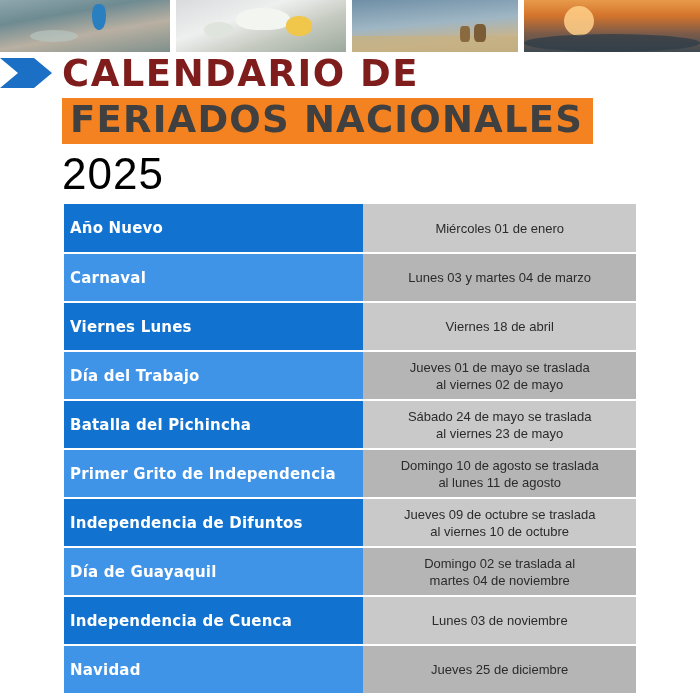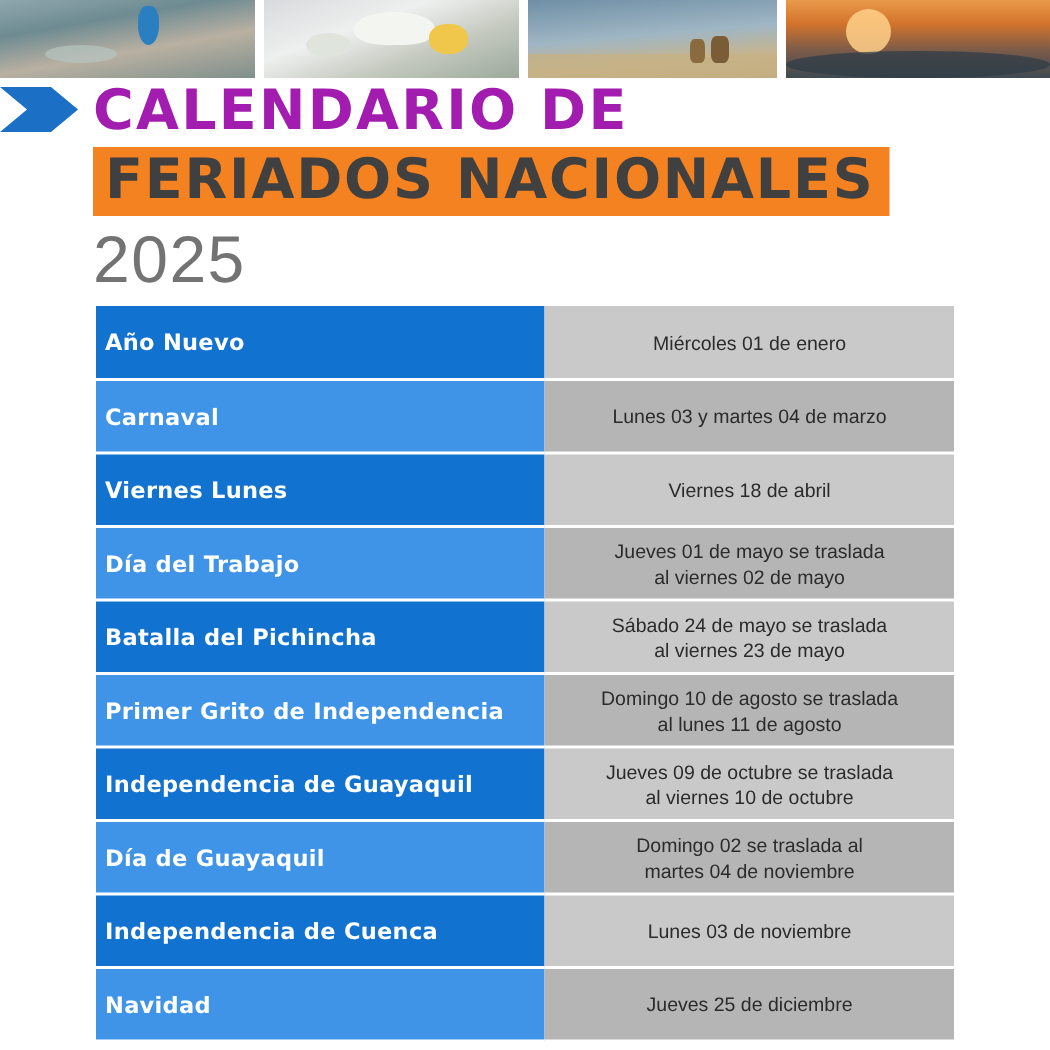--- a/index.html
+++ b/index.html
@@ -66,21 +66,21 @@
   .title-wrap {
     position: absolute;
     left: 62px;
     top: 54px;
     width: 620px;
   }
   .title-line1 {
     font-size: 37px;
     font-weight: bold;
     letter-spacing: 1.5px;
-    color: #a21caf;
+    color: #7f1d1d;
     line-height: 40px;
     font-family: "DejaVu Sans", sans-serif;
   }
   .title-line2-box {
     display: inline-block;
     background: #f58220;
     padding: 2px 10px 4px 8px;
     margin-top: 4px;
   }
   .title-line2 {
@@ -88,21 +88,21 @@
     font-weight: bold;
     letter-spacing: 1.2px;
     color: #404040;
     line-height: 40px;
     font-family: "DejaVu Sans", sans-serif;
   }
   .title-year {
     margin-top: 6px;
     font-size: 44px;
     font-weight: normal;
-    color: #737373;
+    color: #000000;
     letter-spacing: 1px;
     line-height: 48px;
     font-family: "Liberation Sans", sans-serif;
   }
 
   
   .cal-table {
     position: absolute;
     left: 64px;
     top: 204px;
@@ -221,21 +221,21 @@
       </td>
     </tr>
     <tr class="cal-row">
       <td class="cell-name blue-b">Primer Grito de Independencia</td>
       <td class="cell-date grey-b">
         <span>Domingo 10 de agosto se traslada</span>
         <span class="l2">al lunes 11 de agosto</span>
       </td>
     </tr>
     <tr class="cal-row">
-      <td class="cell-name blue-a">Independencia de Guayaquil</td>
+      <td class="cell-name blue-a">Independencia de Difuntos</td>
       <td class="cell-date grey-a">
         <span>Jueves 09 de octubre se traslada</span>
         <span class="l2">al viernes 10 de octubre</span>
       </td>
     </tr>
     <tr class="cal-row">
       <td class="cell-name blue-b">Día de Guayaquil</td>
       <td class="cell-date grey-b">
         <span>Domingo 02 se traslada al</span>
         <span class="l2">martes 04 de noviembre</span>

